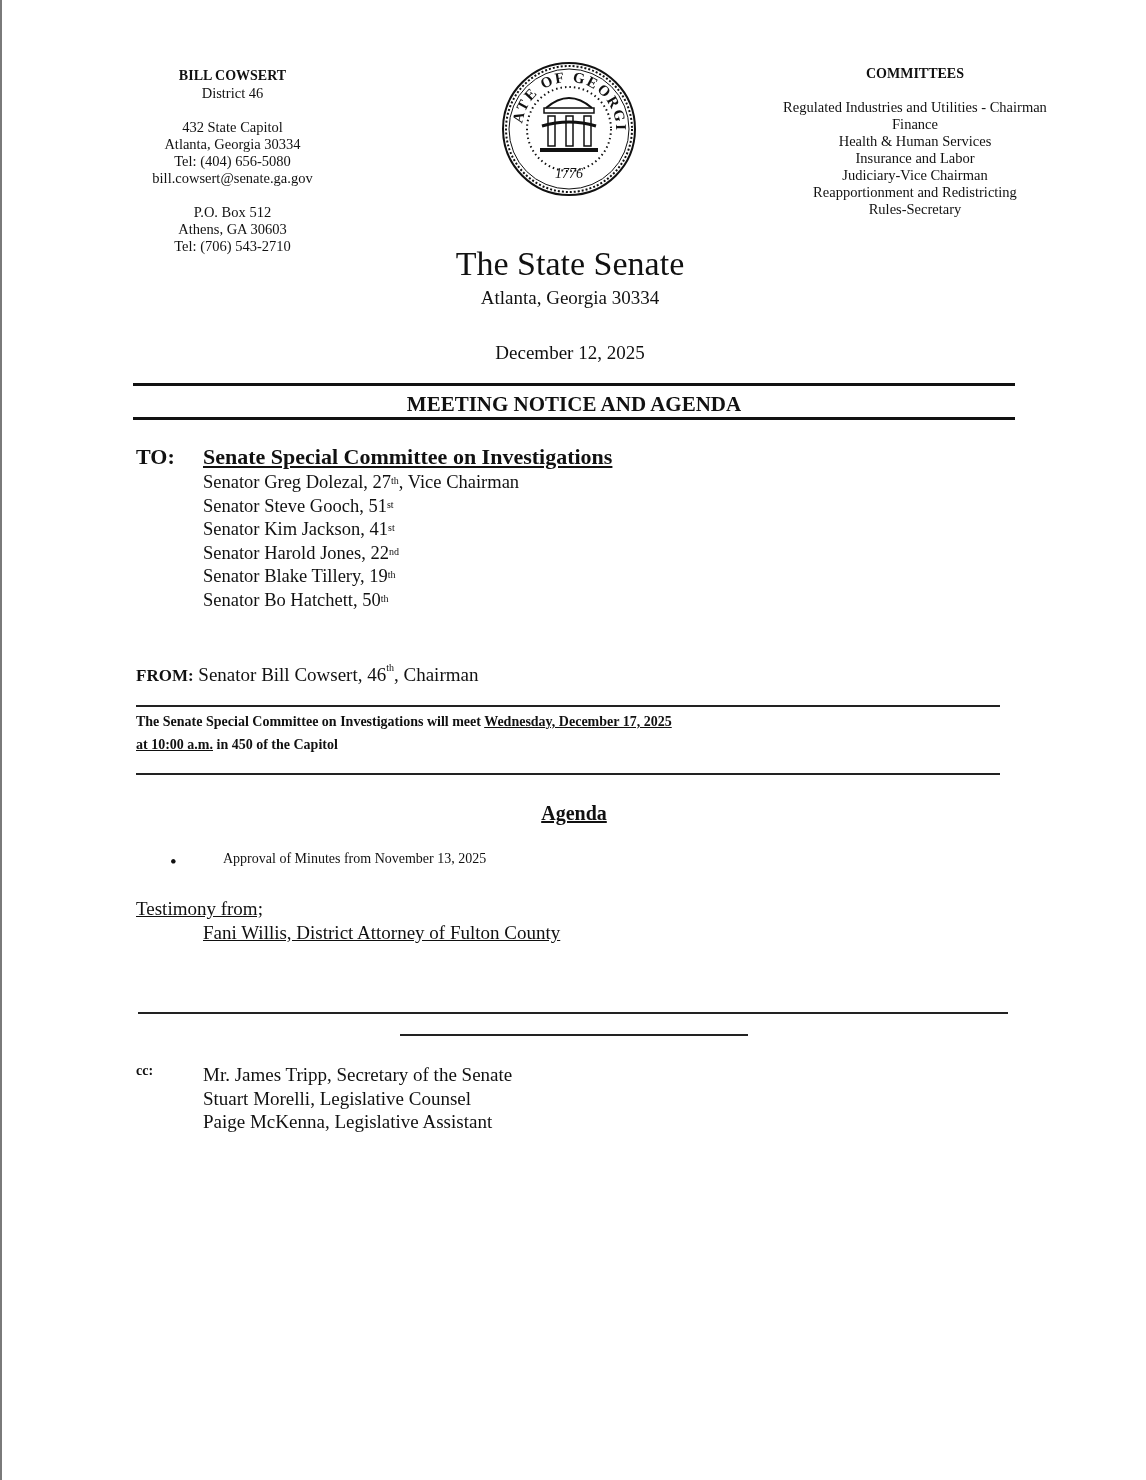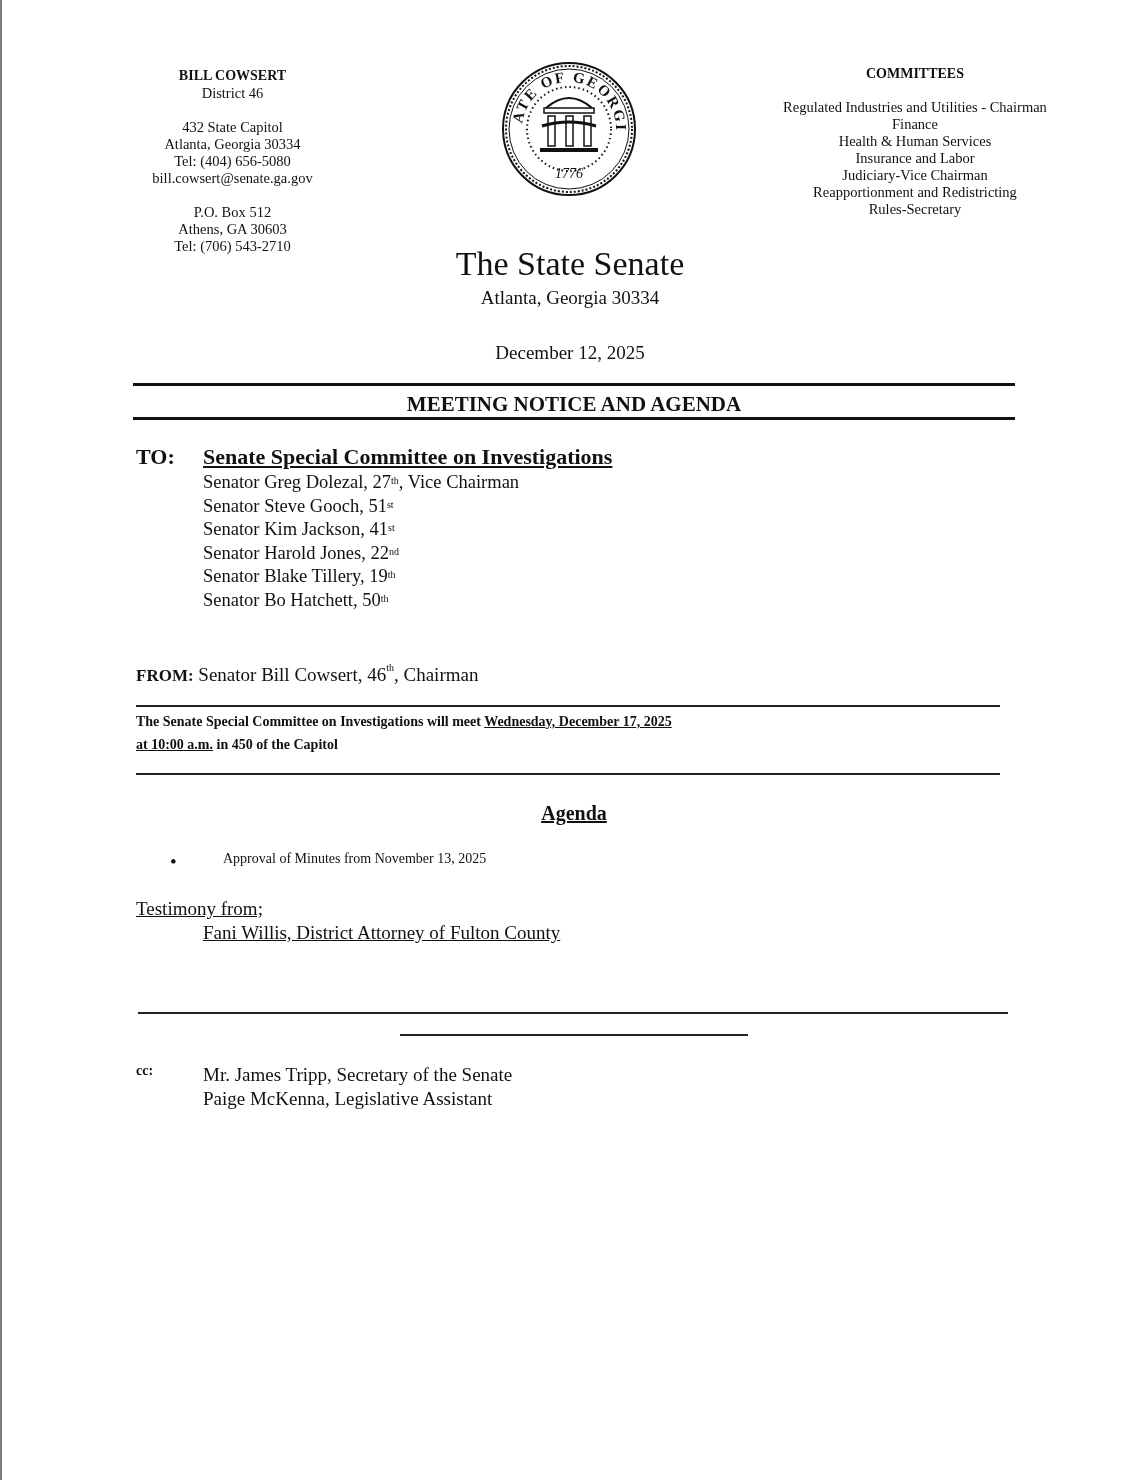--- a/index.html
+++ b/index.html
@@ -125,14 +125,15 @@
 <div class="abs bullet-text">Approval of Minutes from November 13, 2025</div>
 <div class="abs testimony">Testimony from;</div>
 <div class="abs witness">Fani Willis, District Attorney of Fulton County</div>
 
 <div class="abs line-long"></div>
 <div class="abs line-short"></div>
 
 <div class="abs cc-label">cc:</div>
 <div class="abs cc-list">
   <div>Mr. James Tripp, Secretary of the Senate</div>
+  <div>Stuart Morelli, Legislative Counsel</div>
   <div>Paige McKenna, Legislative Assistant</div>
 </div>
 
 </body></html>

